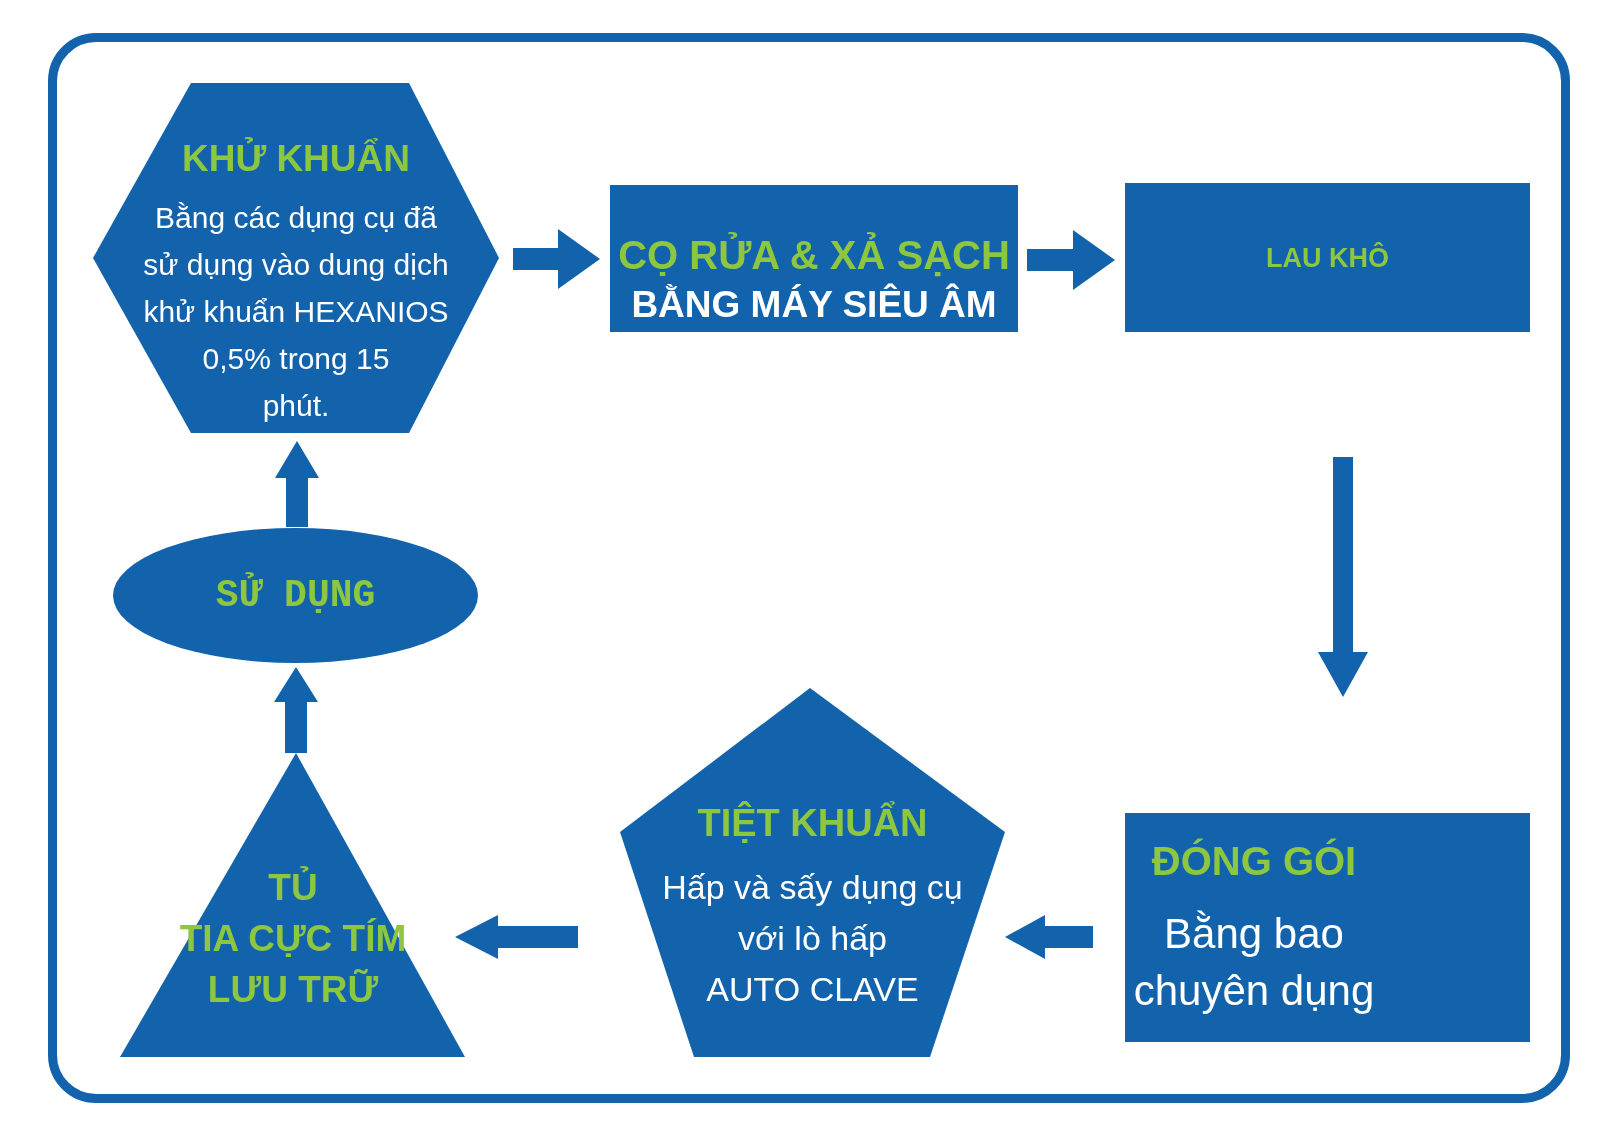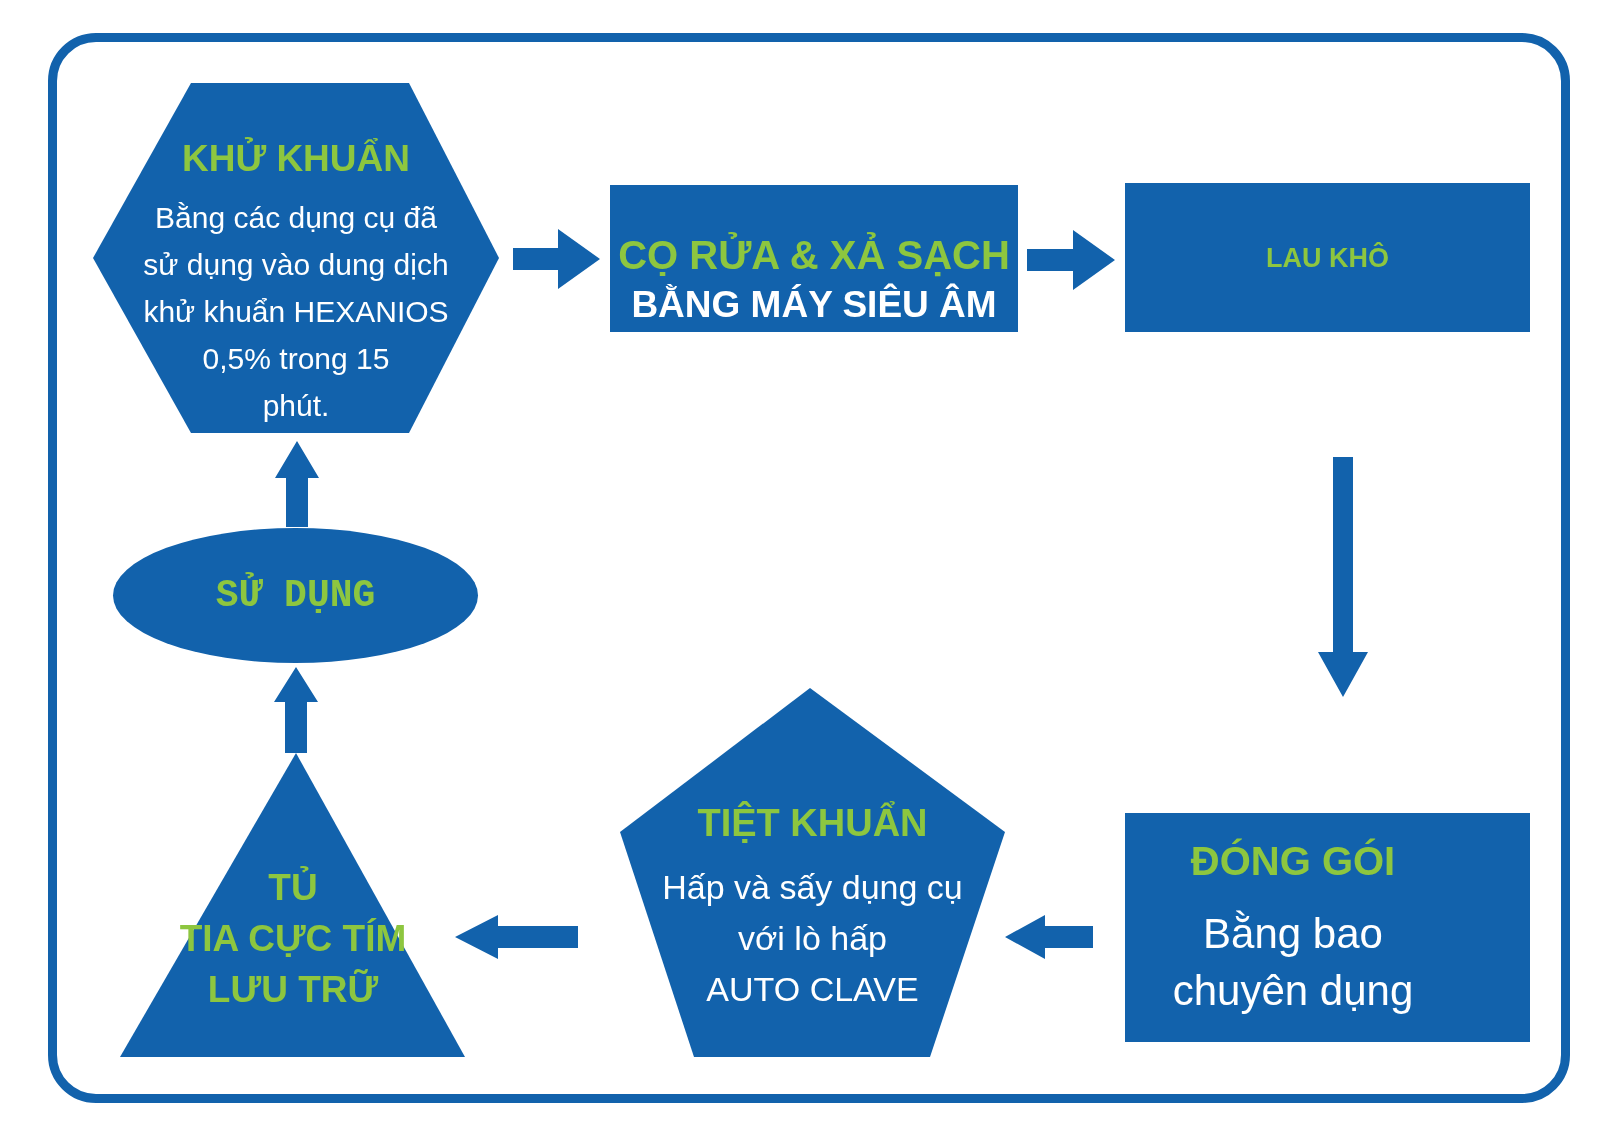--- a/index.html
+++ b/index.html
@@ -105,21 +105,21 @@
 
   <div class="txt" style="left:620px;top:800px;width:385px;">
     <div class="g pg-title">TIỆT KHUẨN</div>
     <div class="w pg-body">
       <div>Hấp và sấy dụng cụ</div>
       <div>với lò hấp</div>
       <div>AUTO CLAVE</div>
     </div>
   </div>
 
-  <div class="txt flexcenter" style="left:1125px;top:813px;width:336px;height:229px;">
+  <div class="txt flexcenter" style="left:1086px;top:813px;width:336px;height:229px;">
     <div class="g dg-title">ĐÓNG GÓI</div>
     <div class="w dg-body">
       <div>Bằng bao</div>
       <div>chuyên dụng</div>
     </div>
   </div>
 
 </div>
 
 </body></html>

